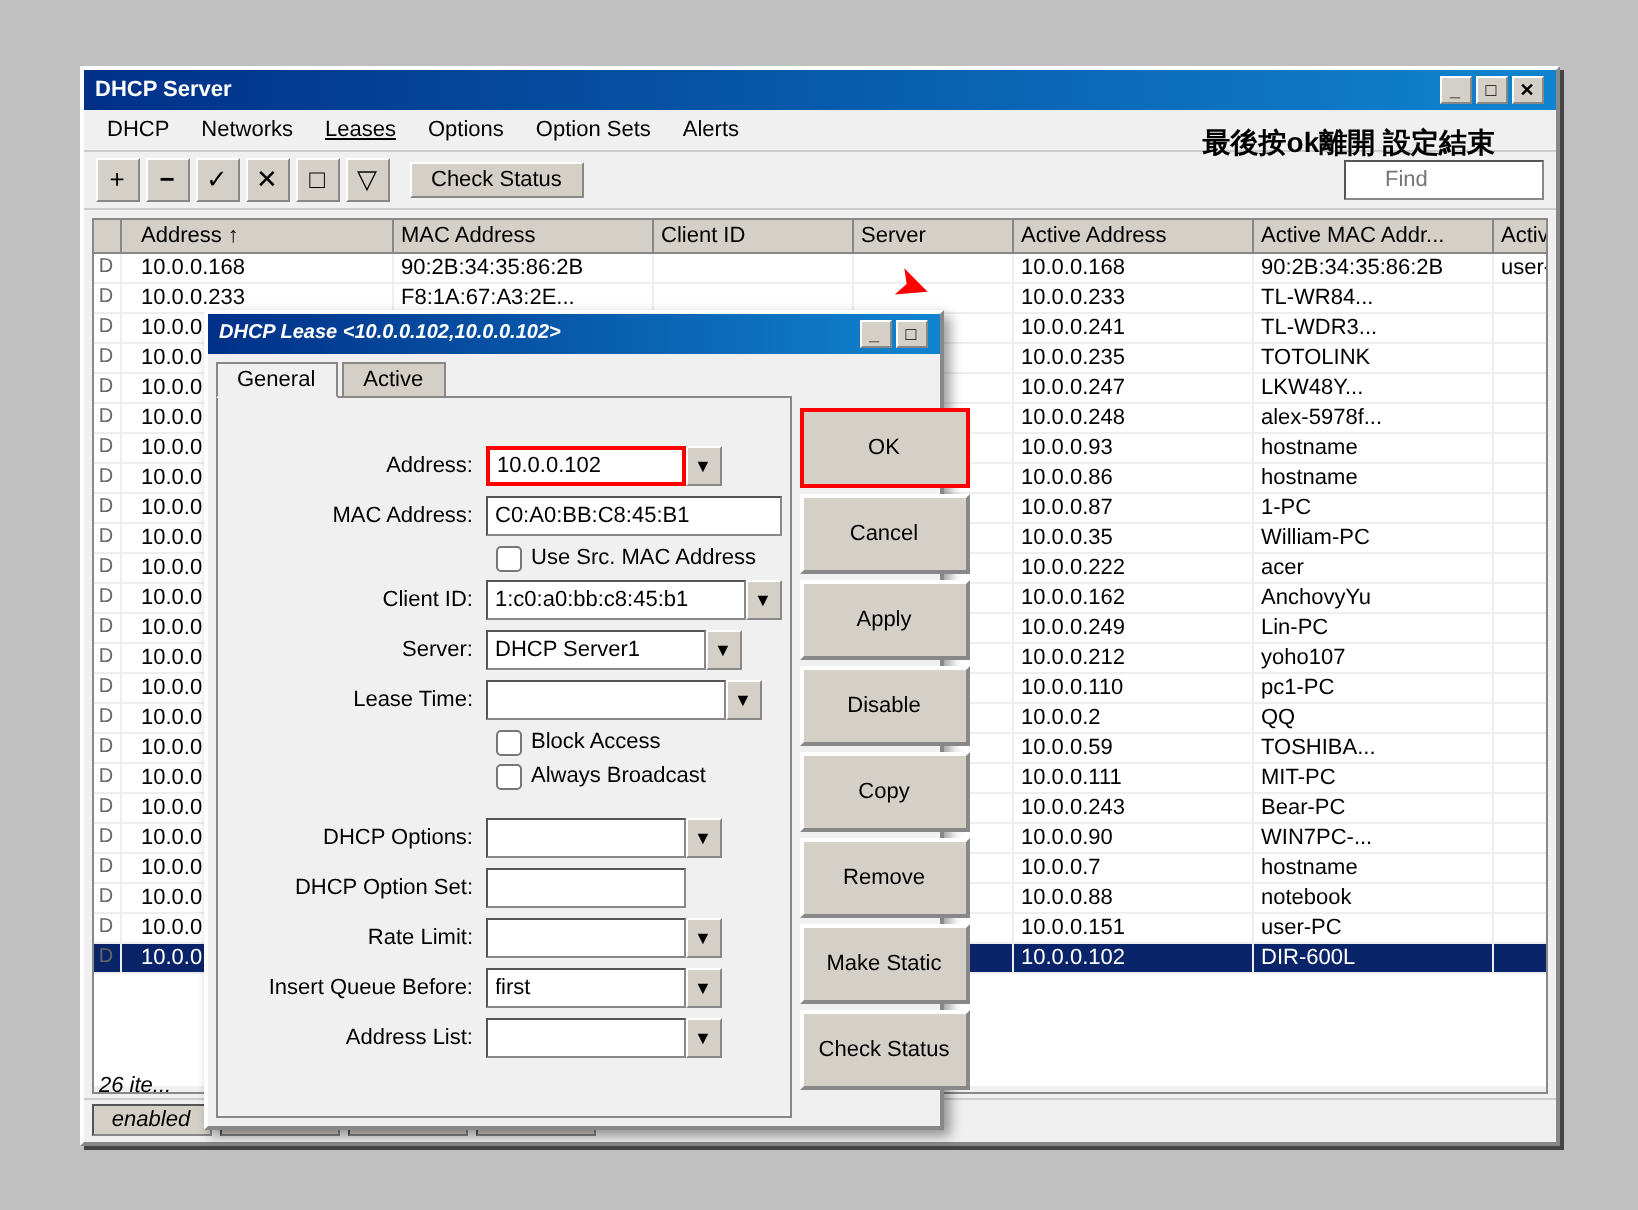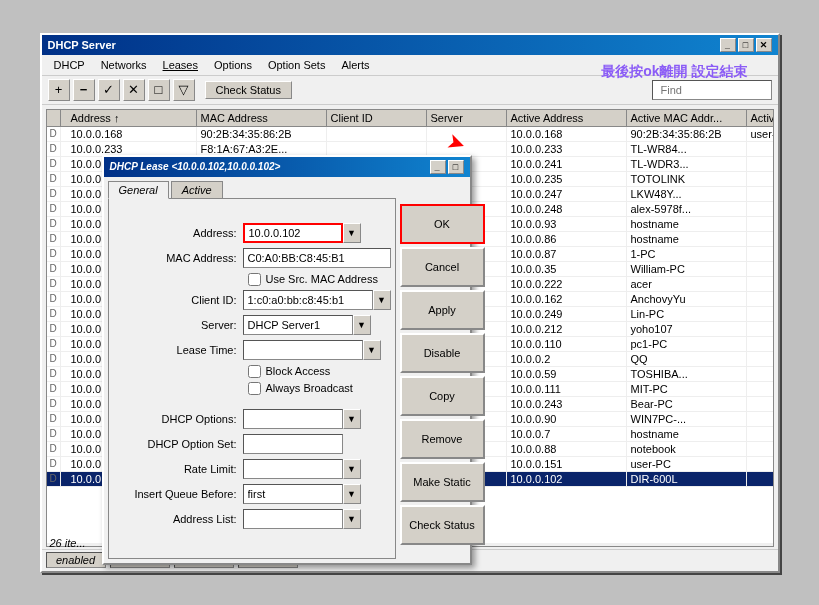--- a/index.html
+++ b/index.html
@@ -94,26 +94,26 @@
       cursor: pointer;
       font-size: 11px;
     }
     .find-box {
       margin-left: auto;
       display: flex;
       align-items: center;
       gap: 2px;
     }
     .find-input {
-      width: 120px;
+      width: 100px;
       height: 20px;
       border: 1px solid #888;
       border-top-color: #555;
       border-left-color: #555;
-      padding: 1px 8px;
+      padding: 1px 20px;
       font-size: 11px;
       background: white;
     }
     .content-area {
       display: flex;
       height: calc(100% - 90px);
       position: relative;
     }
     .table-container {
       flex: 1;
@@ -214,21 +214,20 @@
       background: #f0f0f0;
     }
     .dialog-tab {
       padding: 2px 10px;
       background: #d4d0c8;
       border: 1px solid #888;
       border-bottom: none;
       cursor: pointer;
       font-size: 11px;
       margin-right: 2px;
-      font-style: italic;
     }
     .dialog-tab.active {
       background: #f0f0f0;
       border-bottom: 1px solid #f0f0f0;
       margin-bottom: -1px;
       z-index: 1;
     }
     .dialog-content {
       border: 1px solid #888;
       margin: 0 4px 4px 4px;
@@ -298,21 +297,21 @@
       display: flex;
       align-items: center;
       justify-content: center;
     }
     .ok-btn {
       border: 2px solid red !important;
     }
     
     .annotation {
       position: absolute;
-      color: #8b5cf6;
+      color: #000000;
       font-size: 13px;
       font-weight: bold;
       font-family: Arial, sans-serif;
       z-index: 200;
       pointer-events: none;
     }
     .left-col {
       width: 14px;
       display: flex;
       align-items: center;

